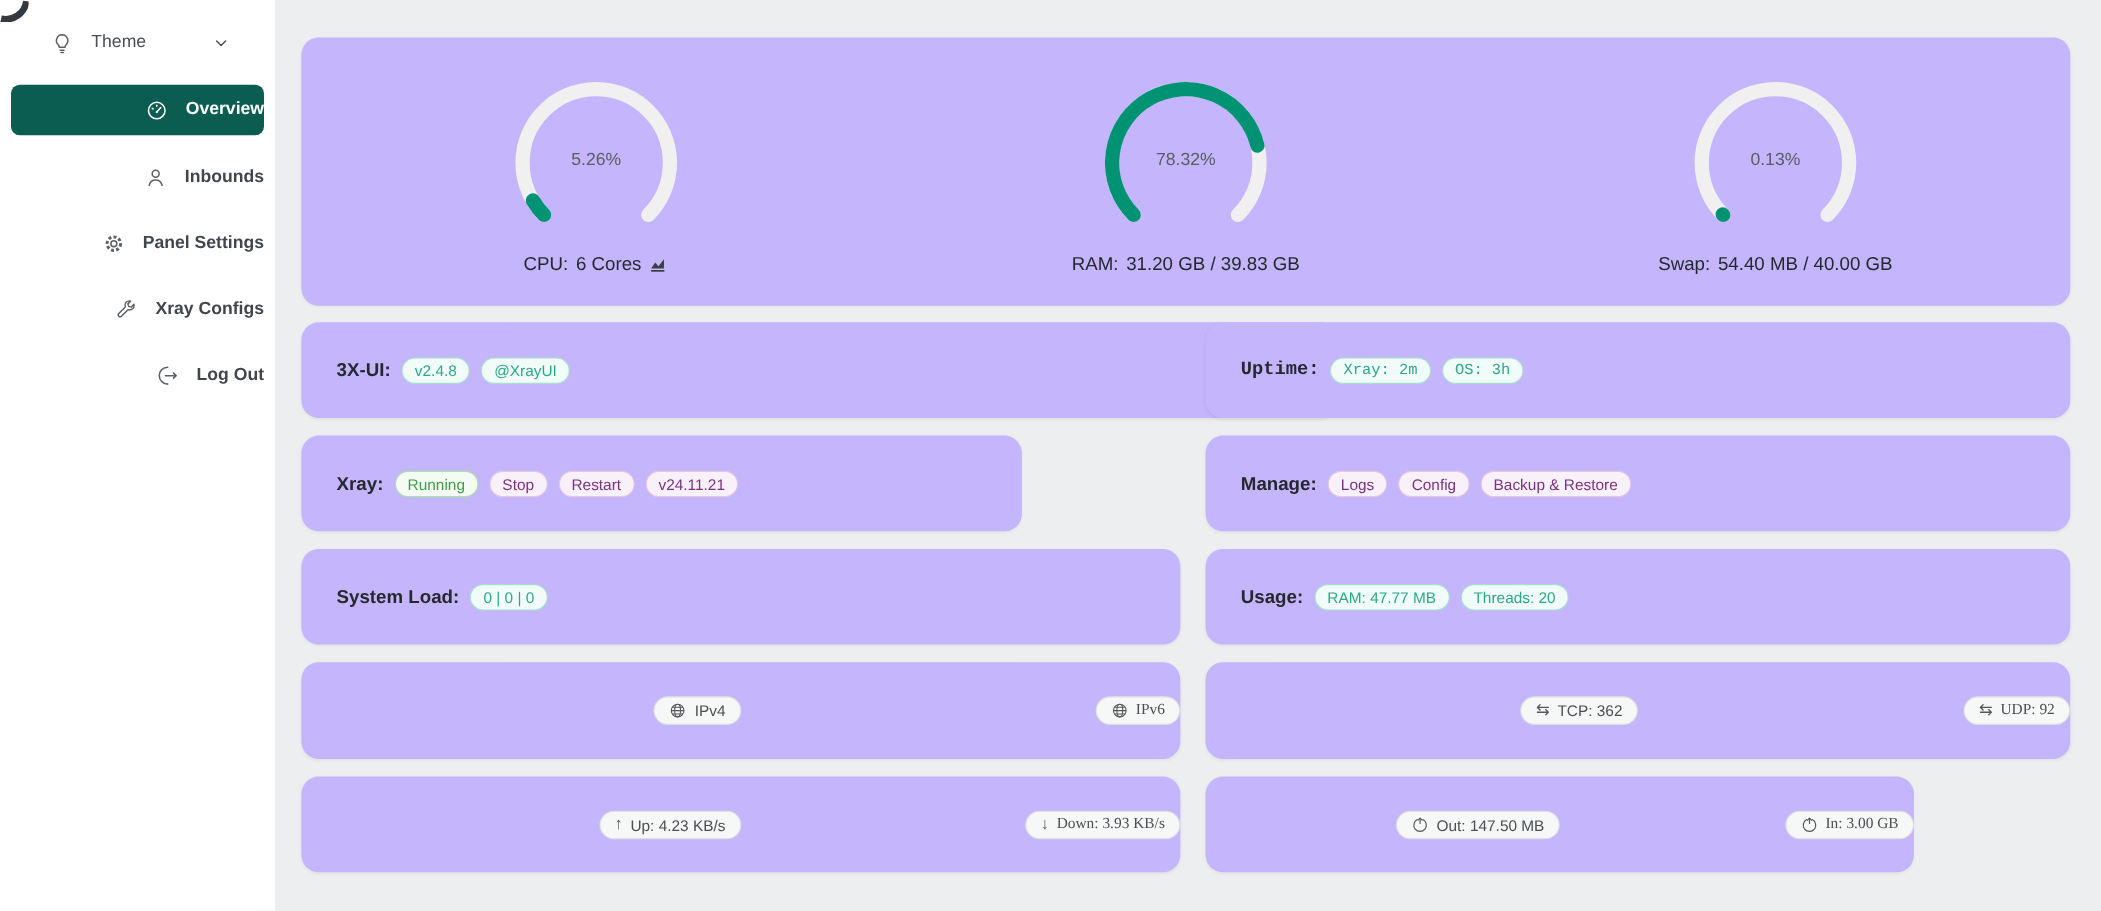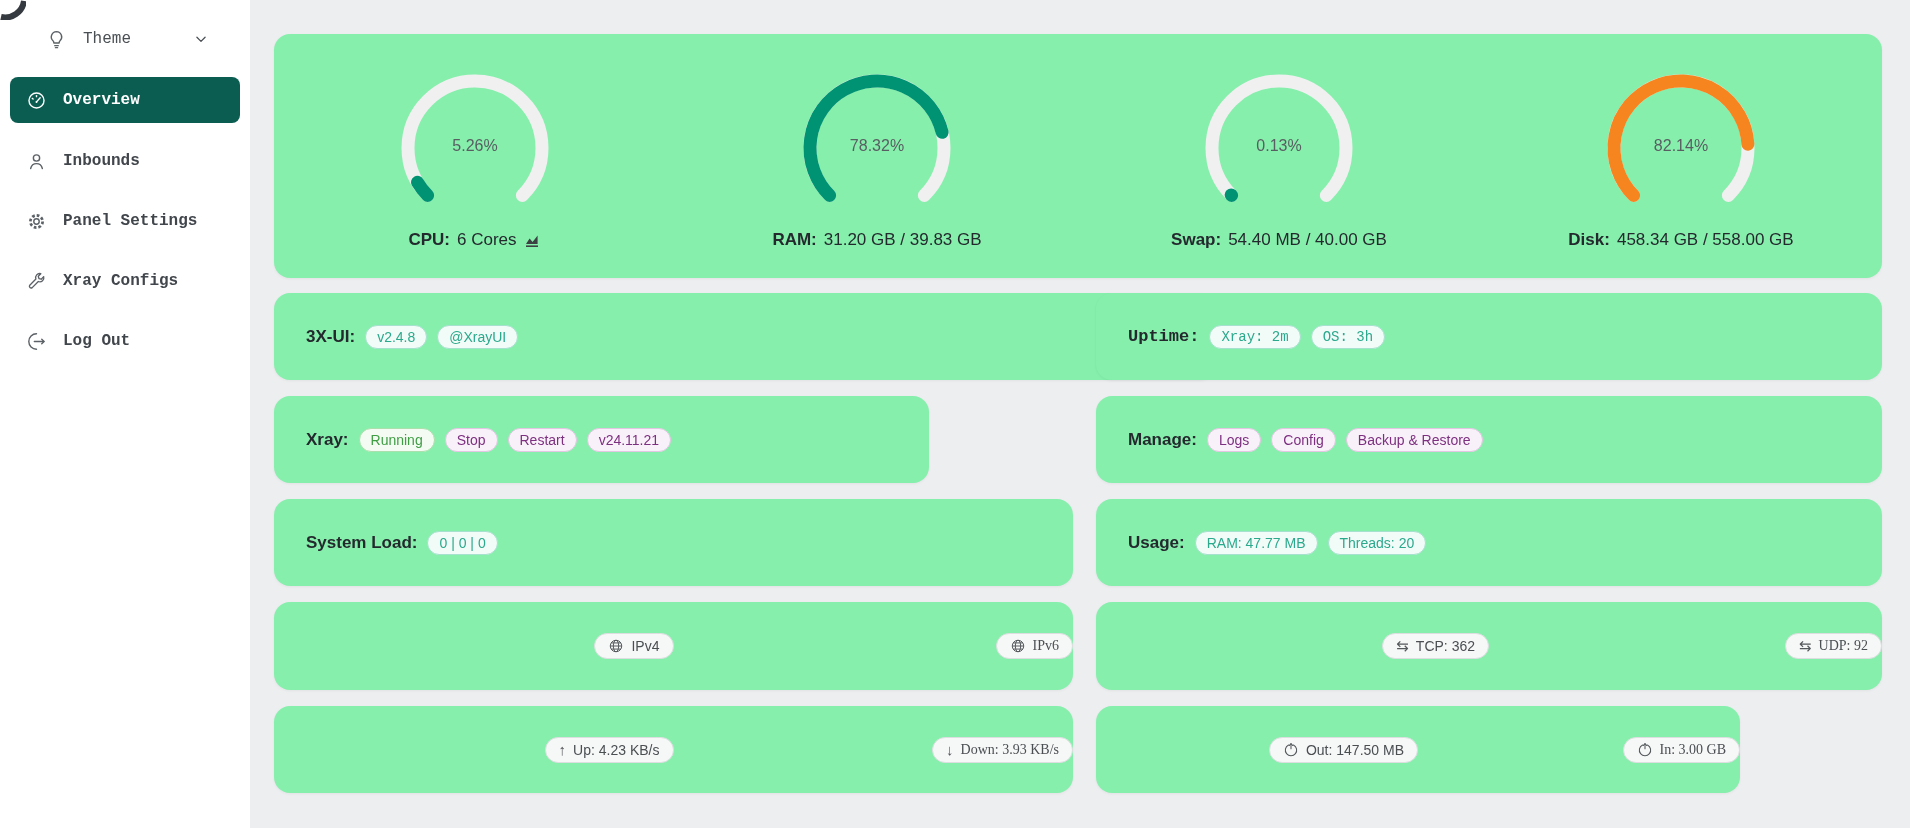--- a/index.html
+++ b/index.html
@@ -2,47 +2,47 @@
 <html><head>
 <meta charset="utf-8">
 <style>
   * { box-sizing: border-box; }
   body {
     margin: 0; width: 1910px; height: 828px; position: relative; overflow: hidden;
     background: #eceef0; color: #262a2e;
     font-family: "Liberation Sans", sans-serif;
   }
   
-  .sidebar { position: absolute; left: 0; top: 0; width: 250px; height: 828px; background: #ffffff; font-family: Liberation Mono, monospace; }
+  .sidebar { position: absolute; left: 0; top: 0; width: 250px; height: 828px; background: #ffffff; }
   .corner-arc { position: absolute; left: 0; top: 0; }
   .side-item {
     position: absolute; left: 10px; width: 230px; height: 46px; border-radius: 8px;
-    display: flex; align-items: center; gap: 16px; padding-left: 16px;
-    color: #41464c; font-size: 16px; font-weight: 600; cursor: pointer;
+    display: flex; align-items: center; gap: 16px; padding-left: 56px;
+    color: #41464c; font-size: 16px; font-weight: 600; cursor: pointer; justify-content: flex-end;
   }
   .side-item .ic { width: 21px; height: 21px; color: #5b6166; flex: 0 0 auto; display: flex; }
   .side-item.active { background: #0b5d51; color: #ffffff; }
   .side-item.active .ic { color: #ffffff; }
   .theme-row {
     position: absolute; left: 10px; top: 17px; width: 230px; height: 44px;
     display: flex; align-items: center; gap: 16px; padding-left: 36px;
     color: #4a4f54; font-size: 16px; font-weight: 400; cursor: pointer;
   }
   .theme-row .ic { width: 21px; height: 21px; color: #5b6166; display: flex; }
   .theme-row .chev { position: absolute; right: 32px; width: 14px; height: 14px; color: #4a4f54; display: flex; }
   
-  .card { position: absolute; background: #86efac; border-radius: 16px; box-shadow: 0 1px 3px rgba(0,0,0,.05); }
+  .card { position: absolute; background: #c4b5fd; border-radius: 16px; box-shadow: 0 1px 3px rgba(0,0,0,.05); }
   .stats-card { left: 274px; top: 34px; width: 1608px; height: 244px; }
   .stats-inner { display: flex; height: 100%; }
   .gauge-cell { flex: 1; display: flex; flex-direction: column; align-items: center; padding-top: 34px; }
   .gauge-wrap { position: relative; width: 160px; height: 160px; }
   .gauge-wrap svg { width: 160px; height: 160px; display: block; }
   .pct { position: absolute; left: 0; right: 0; top: 69px; text-align: center; font-size: 16px; color: #595e62; }
   .caption { margin-top: 2px; font-size: 17px; display: flex; align-items: center; gap: 7px; color: #24292e; }
-  .caption b { font-weight: 700; }
+  .caption b { font-weight: 400; }
   .chart-ic { width: 18px; height: 16px; color: #3c4043; display: flex; cursor: pointer; }
   
   .info-row { display: flex; align-items: center; gap: 10px; height: 100%; padding-left: 32px; }
   .info-label { font-size: 17px; font-weight: 700; color: #24292e; white-space: nowrap; }
   .tag {
     font-size: 14px; line-height: 20px; padding: 1px 11px; border-radius: 999px;
     border: 1px solid; white-space: nowrap; display: inline-block;
   }
   .tag.teal   { color: #2ba98c; border-color: #a5e1ce; background: #f1fbf7; }
   .tag.green  { color: #3f9e44; border-color: #abdfab; background: #f3fbf2; }
@@ -191,33 +191,20 @@
           <path class="value" fill="none" stroke-width="13" stroke-linecap="round" d="M 32.62 127.38 A 67 67 0 0 1 32.13 126.88" stroke="#009373"></path>
         </svg>
         <div class="pct">0.13%</div>
       </div>
       <div class="caption">
         <b>Swap:</b>
           <span>54.40 MB / 40.00 GB</span>
       </div>
     </div>
 
-    <div class="gauge-cell">
-      <div class="gauge-wrap">
-        <svg class="gauge" viewBox="0 0 160 160">
-          <path class="track" fill="none" stroke="#f0f0f0" stroke-width="13" stroke-linecap="round" d="M 32.62 127.38 A 67 67 0 1 1 127.38 127.38"></path>
-          <path class="value" fill="none" stroke-width="13" stroke-linecap="round" d="M 32.62 127.38 A 67 67 0 1 1 146.89 76.23" stroke="#f6851f"></path>
-        </svg>
-        <div class="pct">82.14%</div>
-      </div>
-      <div class="caption">
-        <b>Disk:</b>
-          <span>458.34 GB / 558.00 GB</span>
-      </div>
-    </div>
 
   </div>
 </div>
 
 <div class="card l1">
   <div class="info-row">
     <span class="info-label">3X-UI:</span>
     <span class="tag teal">v2.4.8</span>
     <span class="tag teal" style="cursor:pointer">@XrayUI</span>
   </div>

